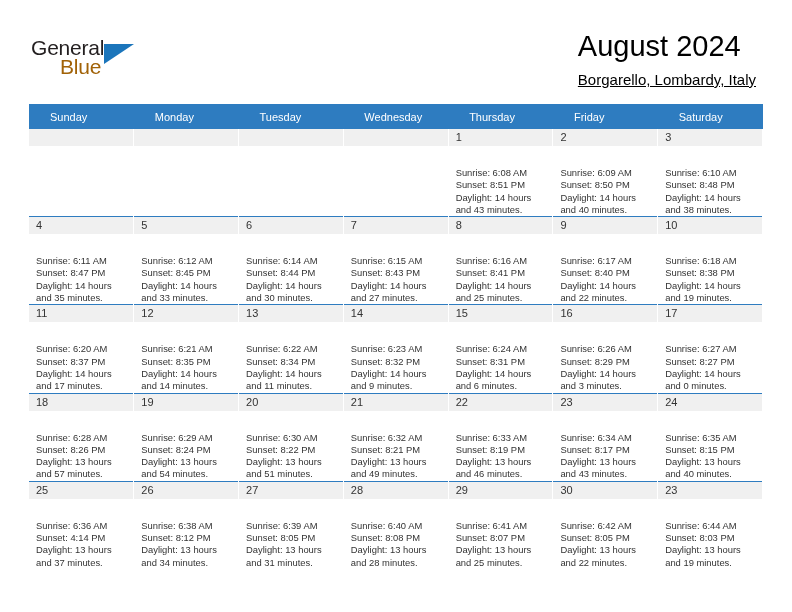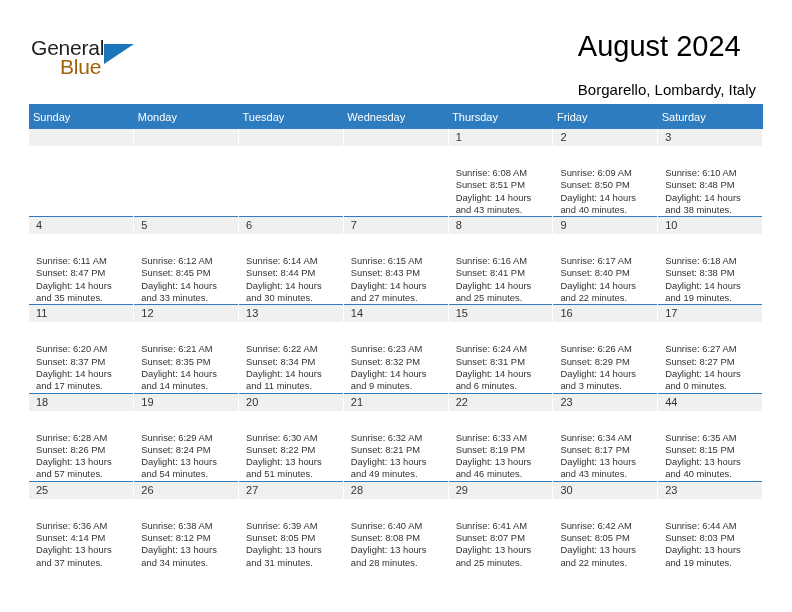--- a/index.html
+++ b/index.html
@@ -76,41 +76,42 @@
     font-size: 29px;
     color: #000000;
     line-height: 36px;
     white-space: nowrap;
     font-weight: normal;
   }
   .location-subtitle {
     font-size: 15px;
     color: #000000;
     line-height: 20px;
-    margin-top: 16px;
+    margin-top: 6px;
     white-space: nowrap;
+    text-decoration: underline;
   }
 
   
   .calendar {
     position: absolute;
     left: 29px;
     top: 104px;
     width: 734px;
     border-collapse: collapse;
     table-layout: fixed;
   }
 
   .calendar th {
     background: #2e7cc0;
     color: #ffffff;
     font-size: 11px;
     font-weight: normal;
     text-align: left;
-    padding: 5px 0 5px 4px;
+    padding: 5px 0 5px 21px;
     height: 15px;
     border: none;
   }
 
   .week-row td {
     width: 104.857px;
     padding: 0;
     vertical-align: top;
     border-top: 1px solid #2e7cc0;
     border-right: 1px solid #ffffff;
@@ -396,21 +397,21 @@
           <td>
             <div class="daynum-band">23</div>
             <div class="cell-body">
               <div>Sunrise: 6:34 AM</div>
               <div>Sunset: 8:17 PM</div>
               <div>Daylight: 13 hours</div>
               <div>and 43 minutes.</div>
             </div>
           </td>
           <td>
-            <div class="daynum-band">44</div>
+            <div class="daynum-band">24</div>
             <div class="cell-body">
               <div>Sunrise: 6:35 AM</div>
               <div>Sunset: 8:15 PM</div>
               <div>Daylight: 13 hours</div>
               <div>and 40 minutes.</div>
             </div>
           </td>
         </tr>
         <tr class="week-row">
           <td>

